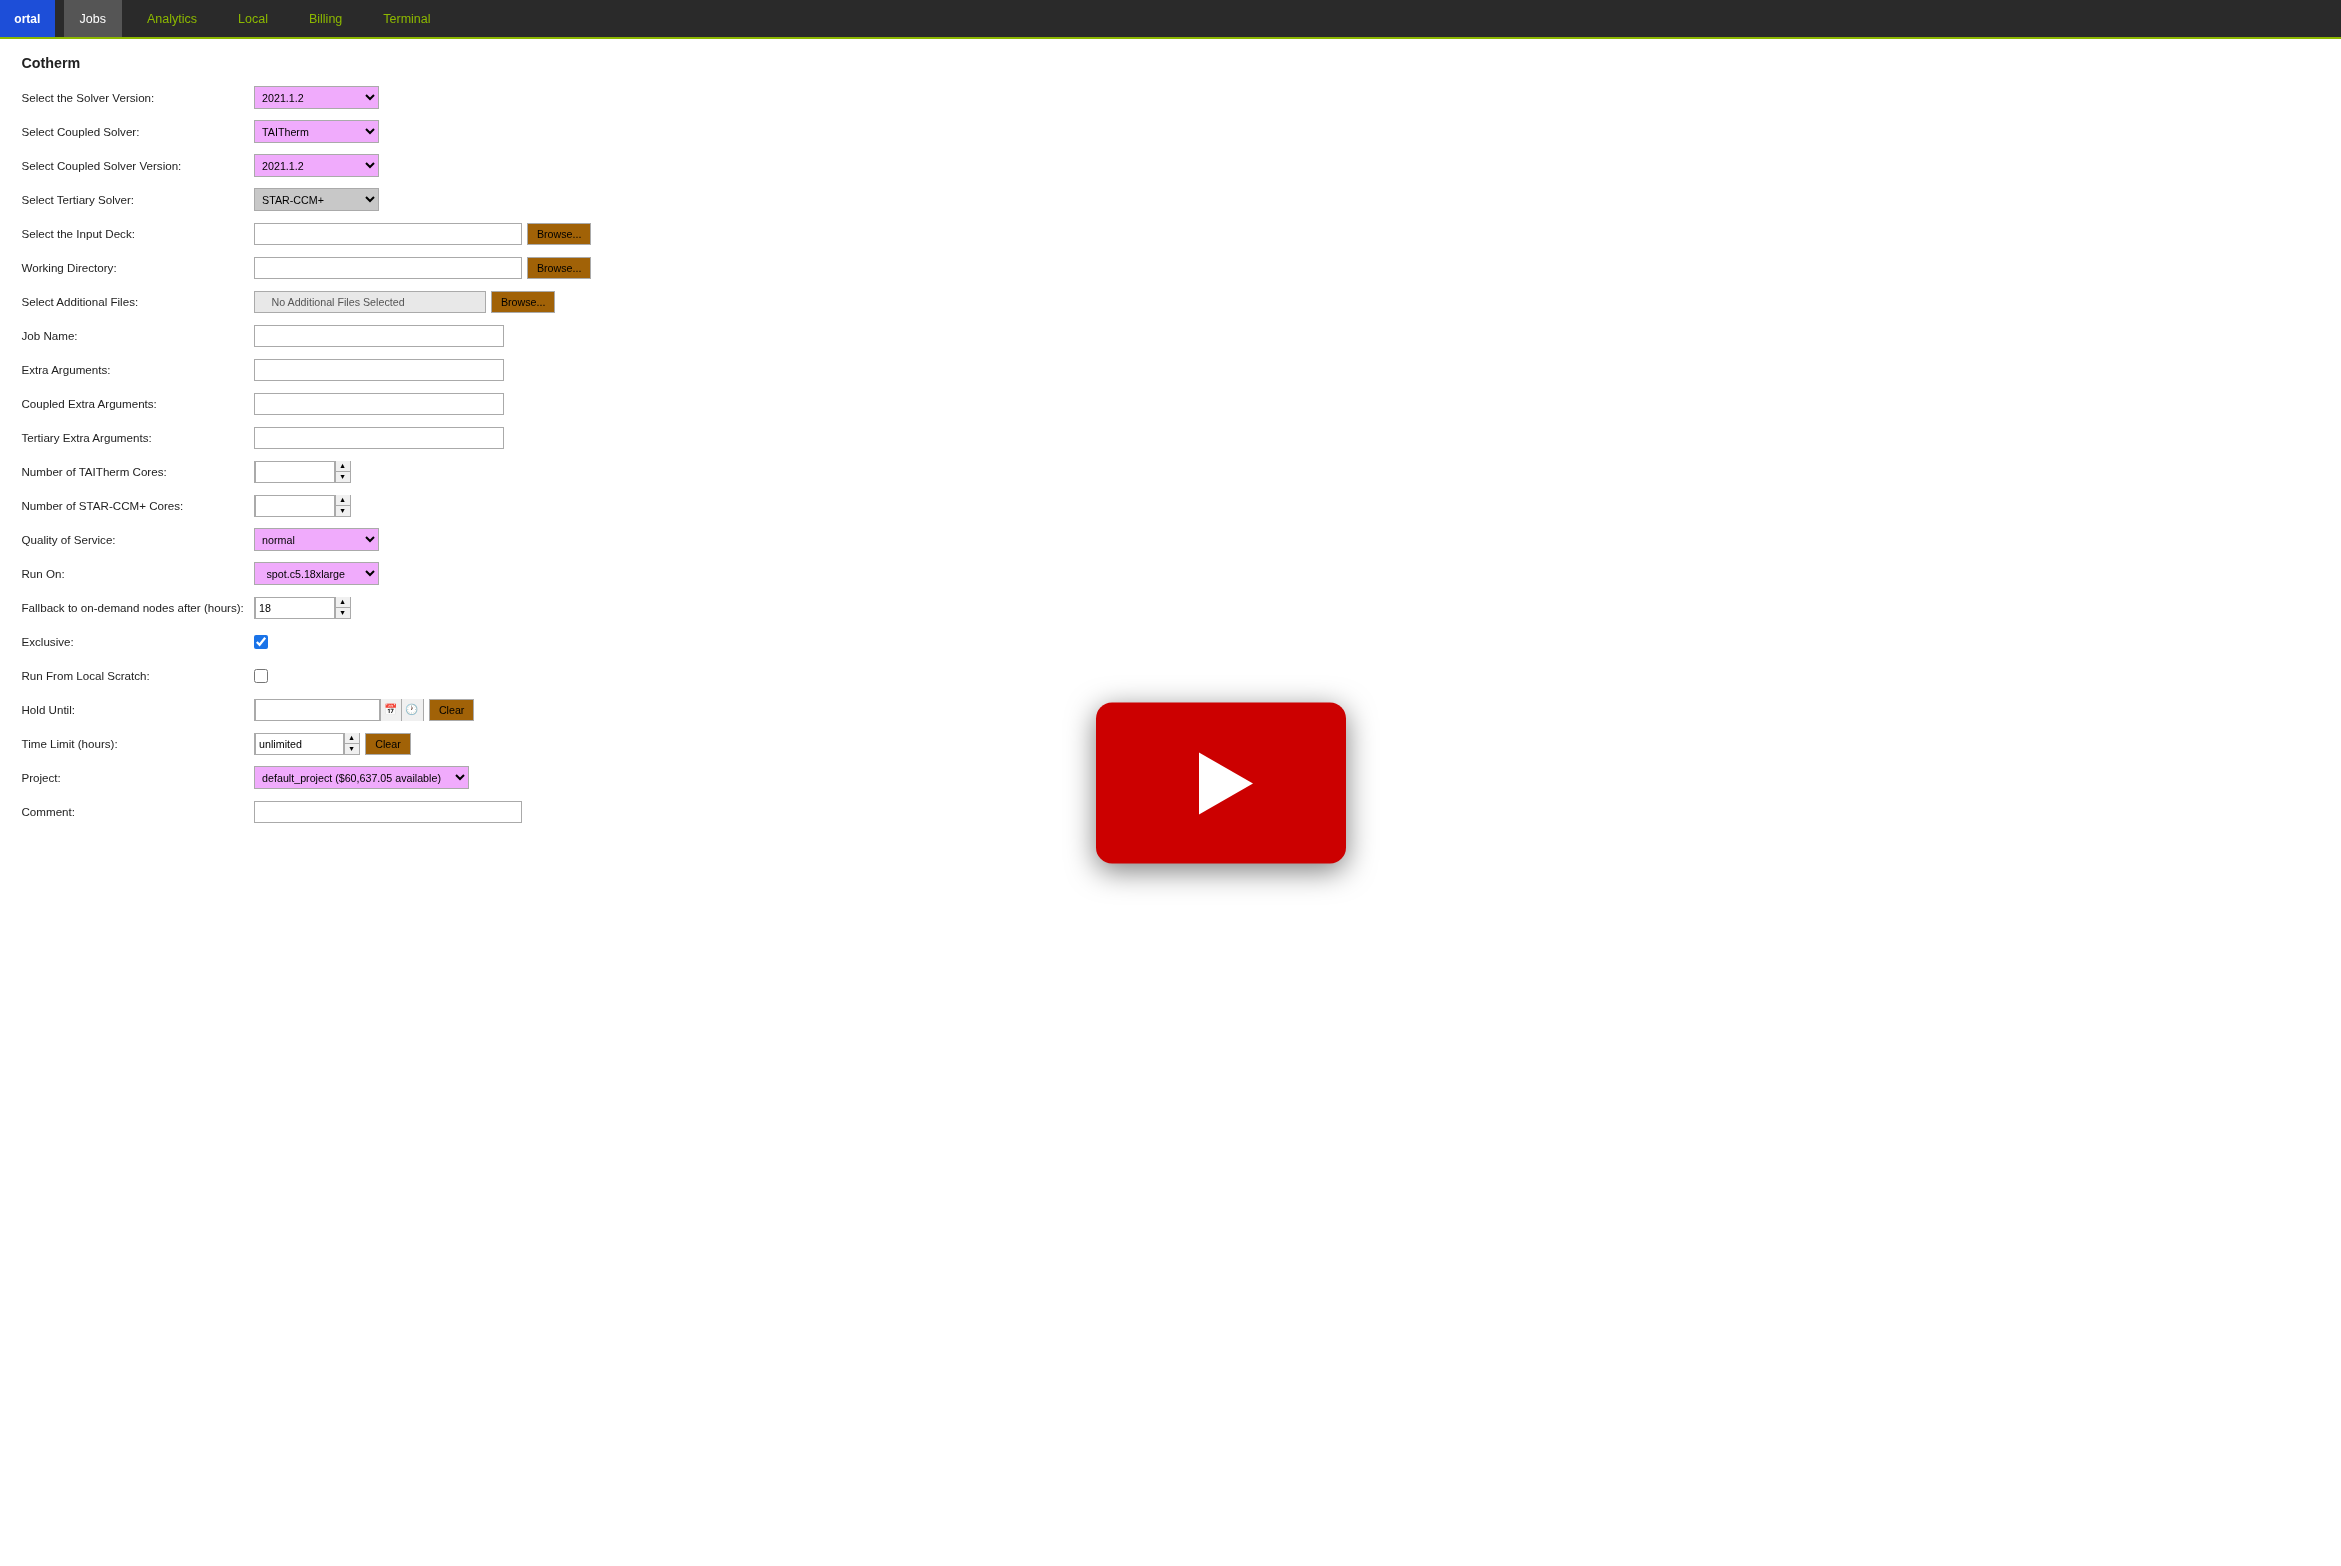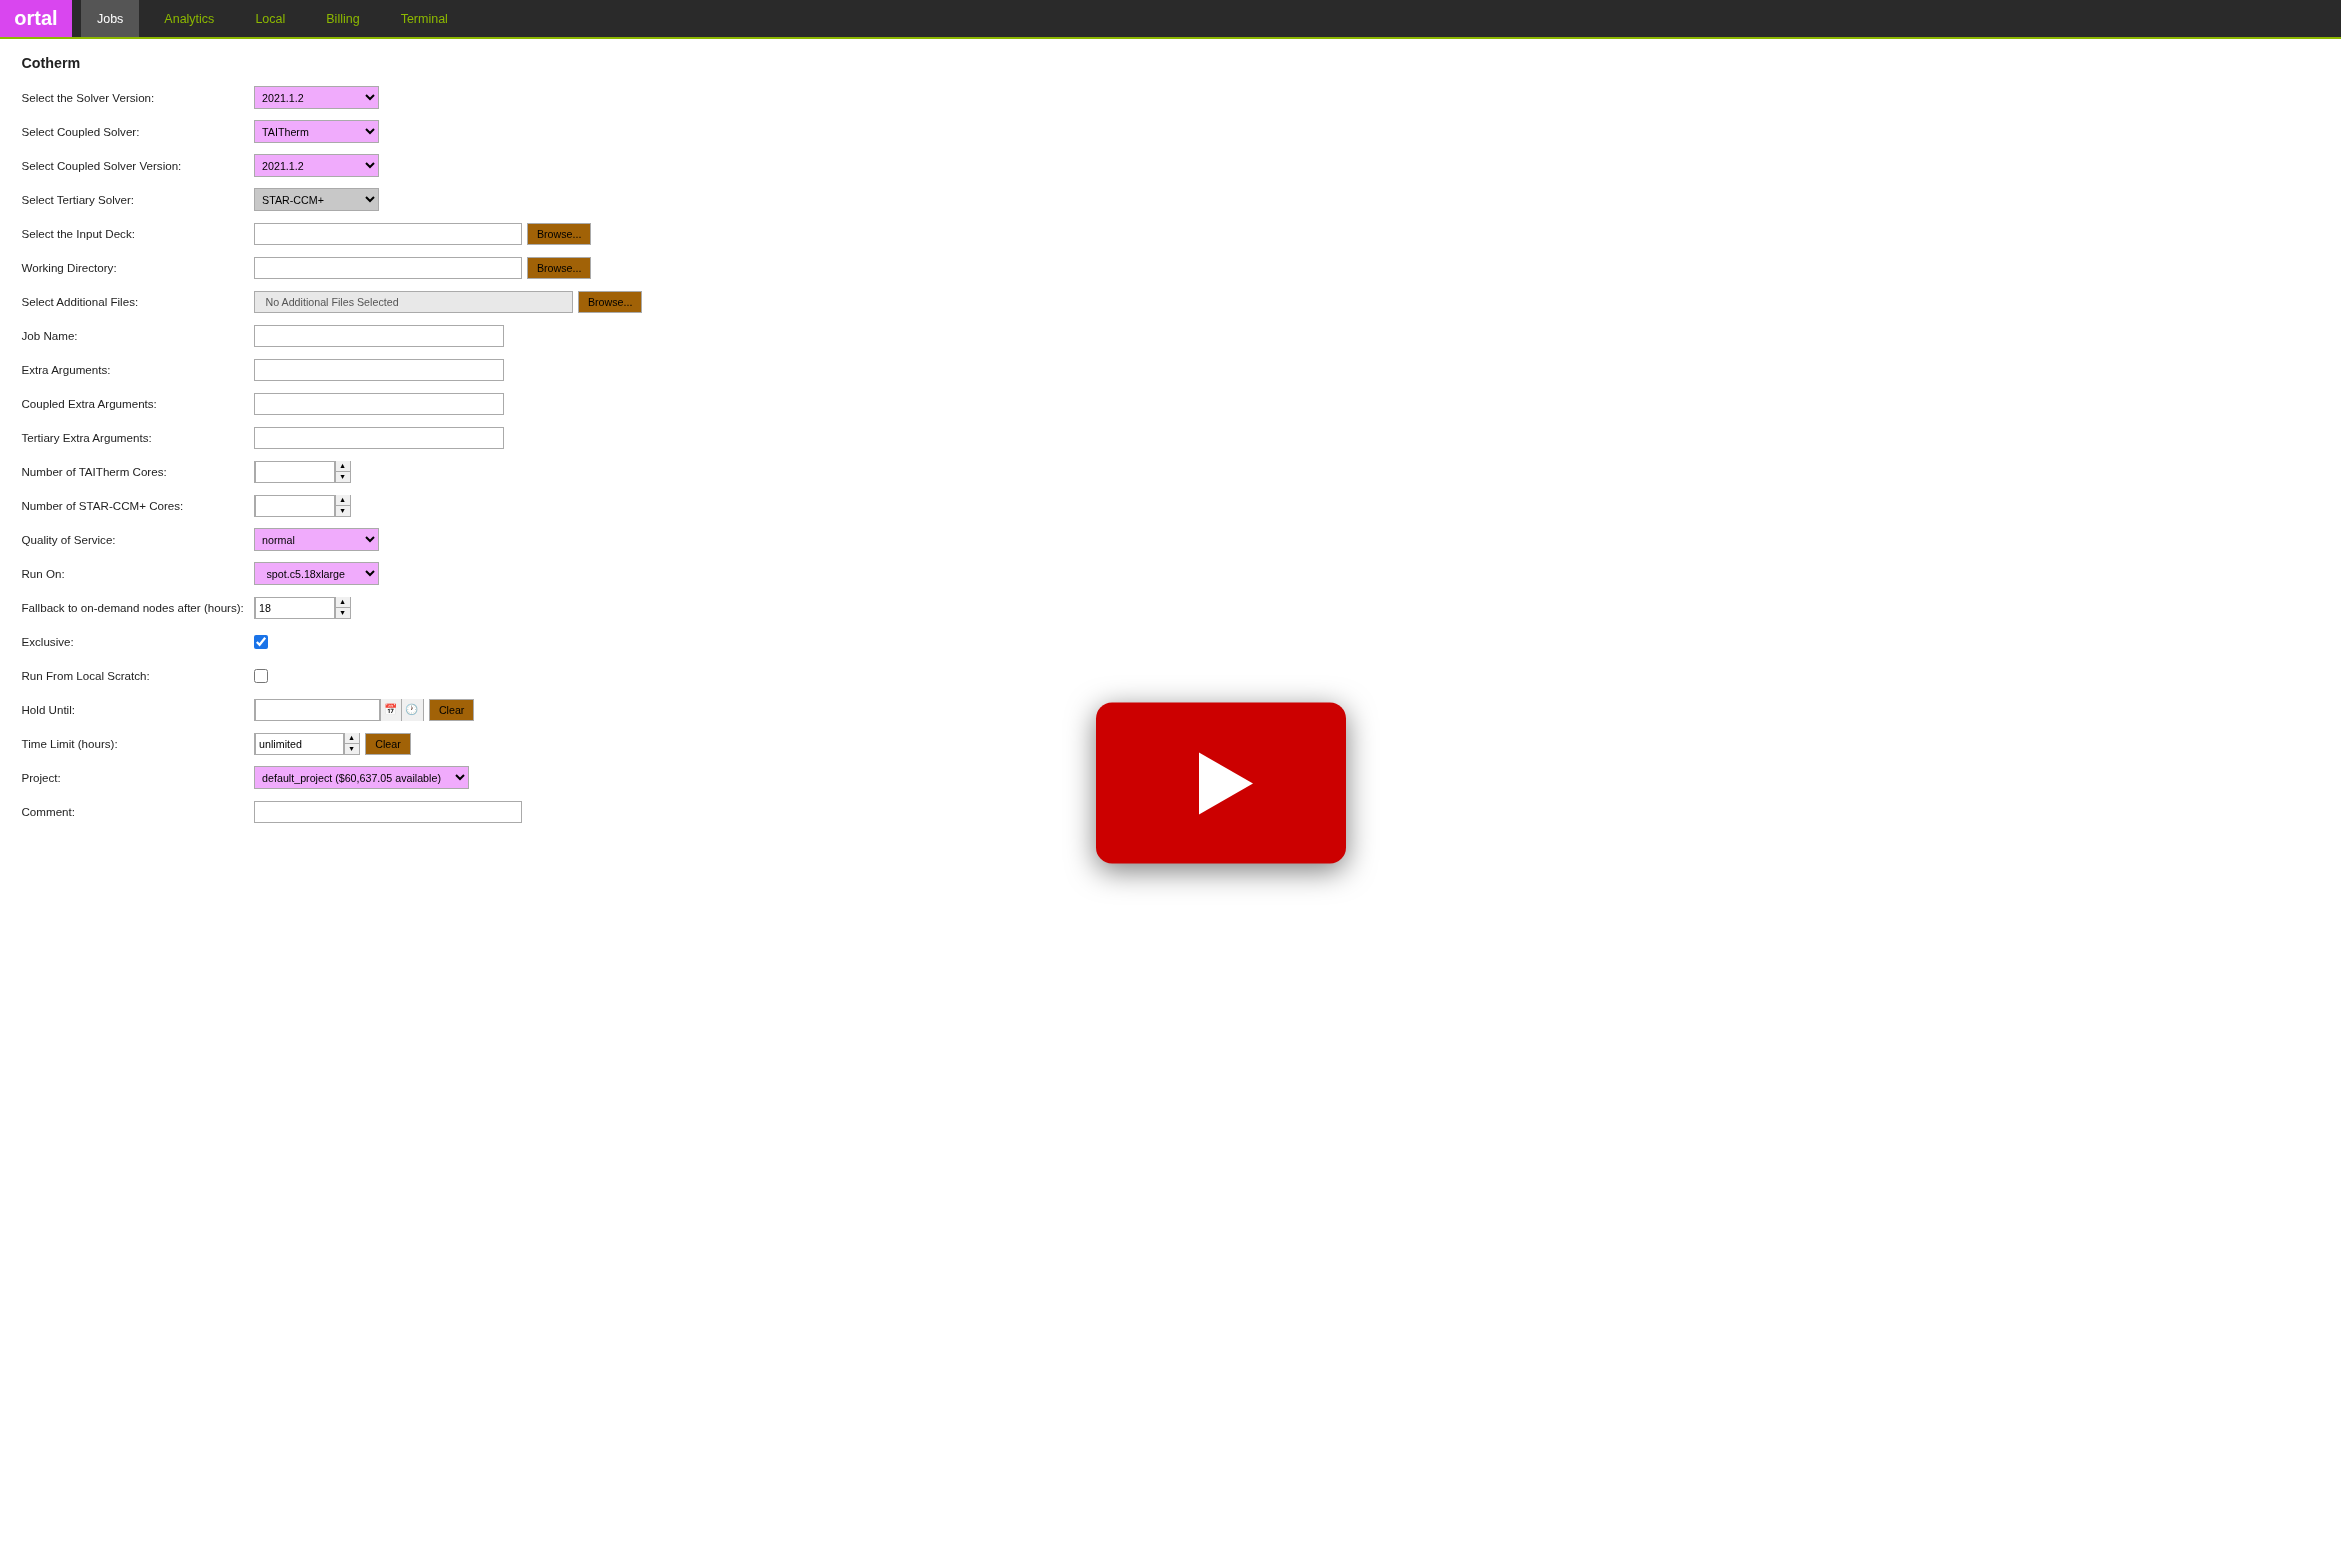--- a/index.html
+++ b/index.html
@@ -8,26 +8,26 @@
     
     .nav-bar {
       background: #2a2a2a;
       display: flex;
       align-items: stretch;
       height: 39px;
       border-bottom: 2.7px solid #8cb800;
     }
     .nav-logo {
       color: #fff;
-      font-size: 20px;
+      font-size: 12px;
       font-weight: bold;
       padding: 0 14.3px;
       display: flex;
       align-items: center;
-      background: #d946ef;
+      background: #1d4ed8;
     }
     .nav-tab {
       color: #ccc;
       padding: 0 16px;
       display: flex;
       align-items: center;
       cursor: pointer;
       font-size: 12.5px;
       text-decoration: none;
       margin-left: 9px;
@@ -130,26 +130,26 @@
       cursor: pointer;
       font-size: 7.2px;
       display: flex;
       align-items: center;
       justify-content: center;
       line-height: 1;
     }
     .spinner-btn:first-child { border-bottom: 0.9px solid #aaa; }
 
     .no-files-input {
-      width: 319px;
+      width: 232px;
       height: 21.5px;
       border: 0.9px solid #aaa;
       background: #e8e8e8;
       font-size: 10.7px;
-      padding: 0 11px;
+      padding: 0 17px;
       color: #555;
       display: flex;
       align-items: center;
     }
 
     .hold-icons {
       display: flex;
       border: 0.9px solid #aaa;
       height: 21.5px;
       align-items: center;

